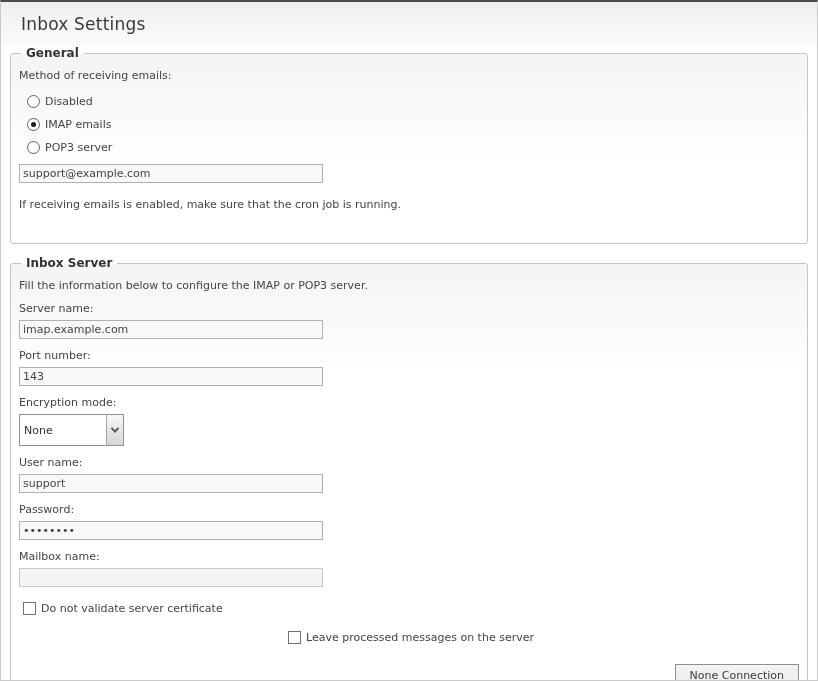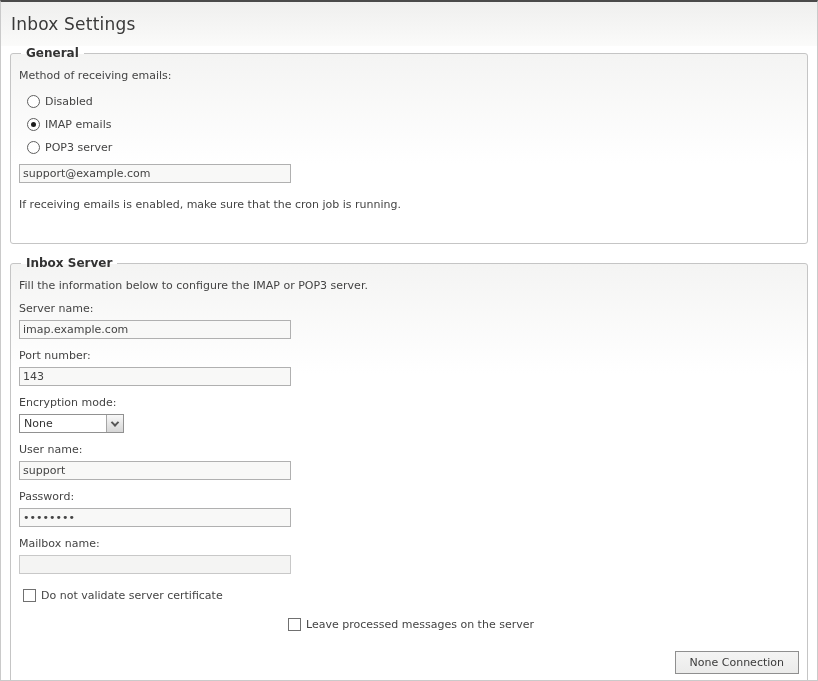--- a/index.html
+++ b/index.html
@@ -16,21 +16,21 @@
     border-right: 1px solid #cacaca;
     border-bottom: 1px solid #cacaca;
     background: #ffffff;
     overflow: hidden;
   }
   .header {
     height: 44px;
     background: linear-gradient(180deg, #efefee 0%, #f7f7f6 70%, #fbfbfa 100%);
     display: flex;
     align-items: center;
-    padding: 0 10px;
+    padding: 0 20px;
     text-align: center;
   }
   .header h1 {
     font-size: 17px;
     font-weight: normal;
     color: #3a3a3a;
     letter-spacing: 0.2px;
   }
   .content { padding: 0 9px; }
   fieldset {
@@ -52,21 +52,21 @@
   .field-label {
     display: block;
     font-size: 11px;
     line-height: 13px;
     color: #444;
     margin: 10px 0 5px 0;
   }
   .first-label { margin-top: 9px; }
   .text-input {
     display: block;
-    width: 272px;
+    width: 304px;
     height: 19px;
     border: 1px solid #b0b0b0;
     background: #f8f8f7;
     font-family: "DejaVu Sans", "Liberation Sans", sans-serif;
     font-size: 11px;
     color: #444;
     padding: 2px 3px;
     outline: none;
   }
   .text-input:disabled {
@@ -99,21 +99,21 @@
   }
   .radio-label, .check-label { font-size: 11px; color: #444; }
   .note {
     font-size: 11px;
     color: #444;
     margin: 15px 0 20px 0;
   }
   .description { font-size: 11px; color: #444; margin-top: 9px; }
   .select {
     width: 105px;
-    height: 19px;
+    height: 32px;
     border: 1px solid #919191;
     background: #fff;
     display: flex;
     align-items: center;
     cursor: default;
   }
   .select-value {
     flex: 1;
     font-size: 11px;
     color: #333;

